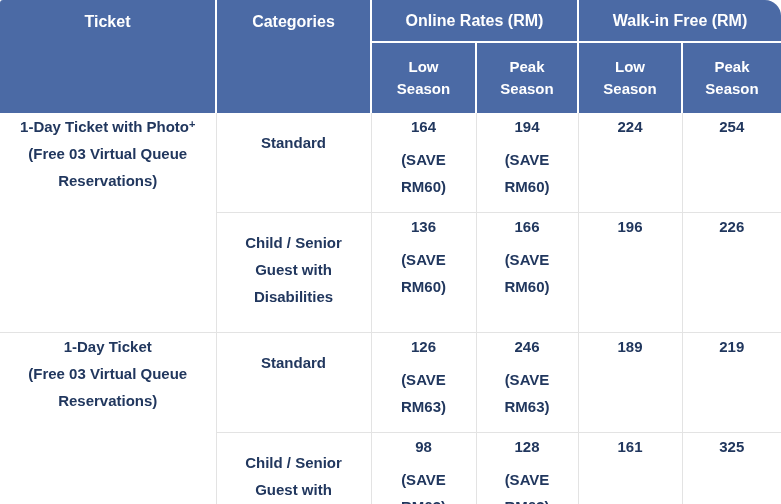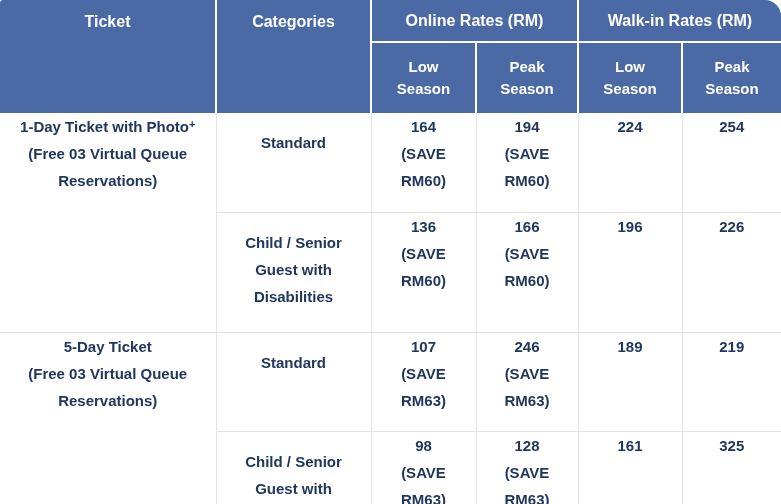--- a/index.html
+++ b/index.html
@@ -75,42 +75,42 @@
     vertical-align: 4px;
   }
   .category-label {
     display: block;
     max-width: 112px;
     margin: 16px auto;
   }
   .save-label {
     display: block;
     max-width: 62px;
-    margin: 0 auto;
+    margin: 6px auto;
   }
 </style>
 </head>
 <body>
 
 <div class="table-wrap">
   <table class="rates">
     <colgroup>
       <col style="width:216px">
       <col style="width:155px">
       <col style="width:105px">
       <col style="width:102px">
       <col style="width:104px">
       <col style="width:99px">
     </colgroup>
     <thead>
       <tr class="row-group">
         <th rowspan="2" class="span-col no-bottom">Ticket</th>
         <th rowspan="2" class="span-col no-bottom">Categories</th>
         <th colspan="2">Online Rates (RM)</th>
-        <th colspan="2" class="no-right">Walk-in Rates (RM)</th>
+        <th colspan="2" class="no-right">Walk-in Free (RM)</th>
       </tr>
       <tr class="row-season">
         <th class="no-bottom">
           <span class="season-label">Low Season</span>
         </th>
         <th class="no-bottom">
           <span class="season-label">Peak Season</span>
         </th>
         <th class="no-bottom">
           <span class="season-label">Low Season</span>
@@ -161,28 +161,28 @@
         <td>
           <div>196</div>
         </td>
         <td class="col-last">
           <div>226</div>
         </td>
       </tr>
 
       <tr class="r3">
         <td rowspan="2" class="cell-ticket">
-          <span>5-Day Ticket</span><span class="ticket-sup"></span>
+          <span>1-Day Ticket</span><span class="ticket-sup"></span>
           <div>(Free 03 Virtual Queue Reservations)</div>
         </td>
         <td>
           <span class="category-label">Standard</span>
         </td>
         <td>
-          <div>107</div>
+          <div>126</div>
           <span class="save-label">(SAVE RM63)</span>
         </td>
         <td>
           <div>246</div>
           <span class="save-label">(SAVE RM63)</span>
         </td>
         <td>
           <div>189</div>
         </td>
         <td class="col-last">

